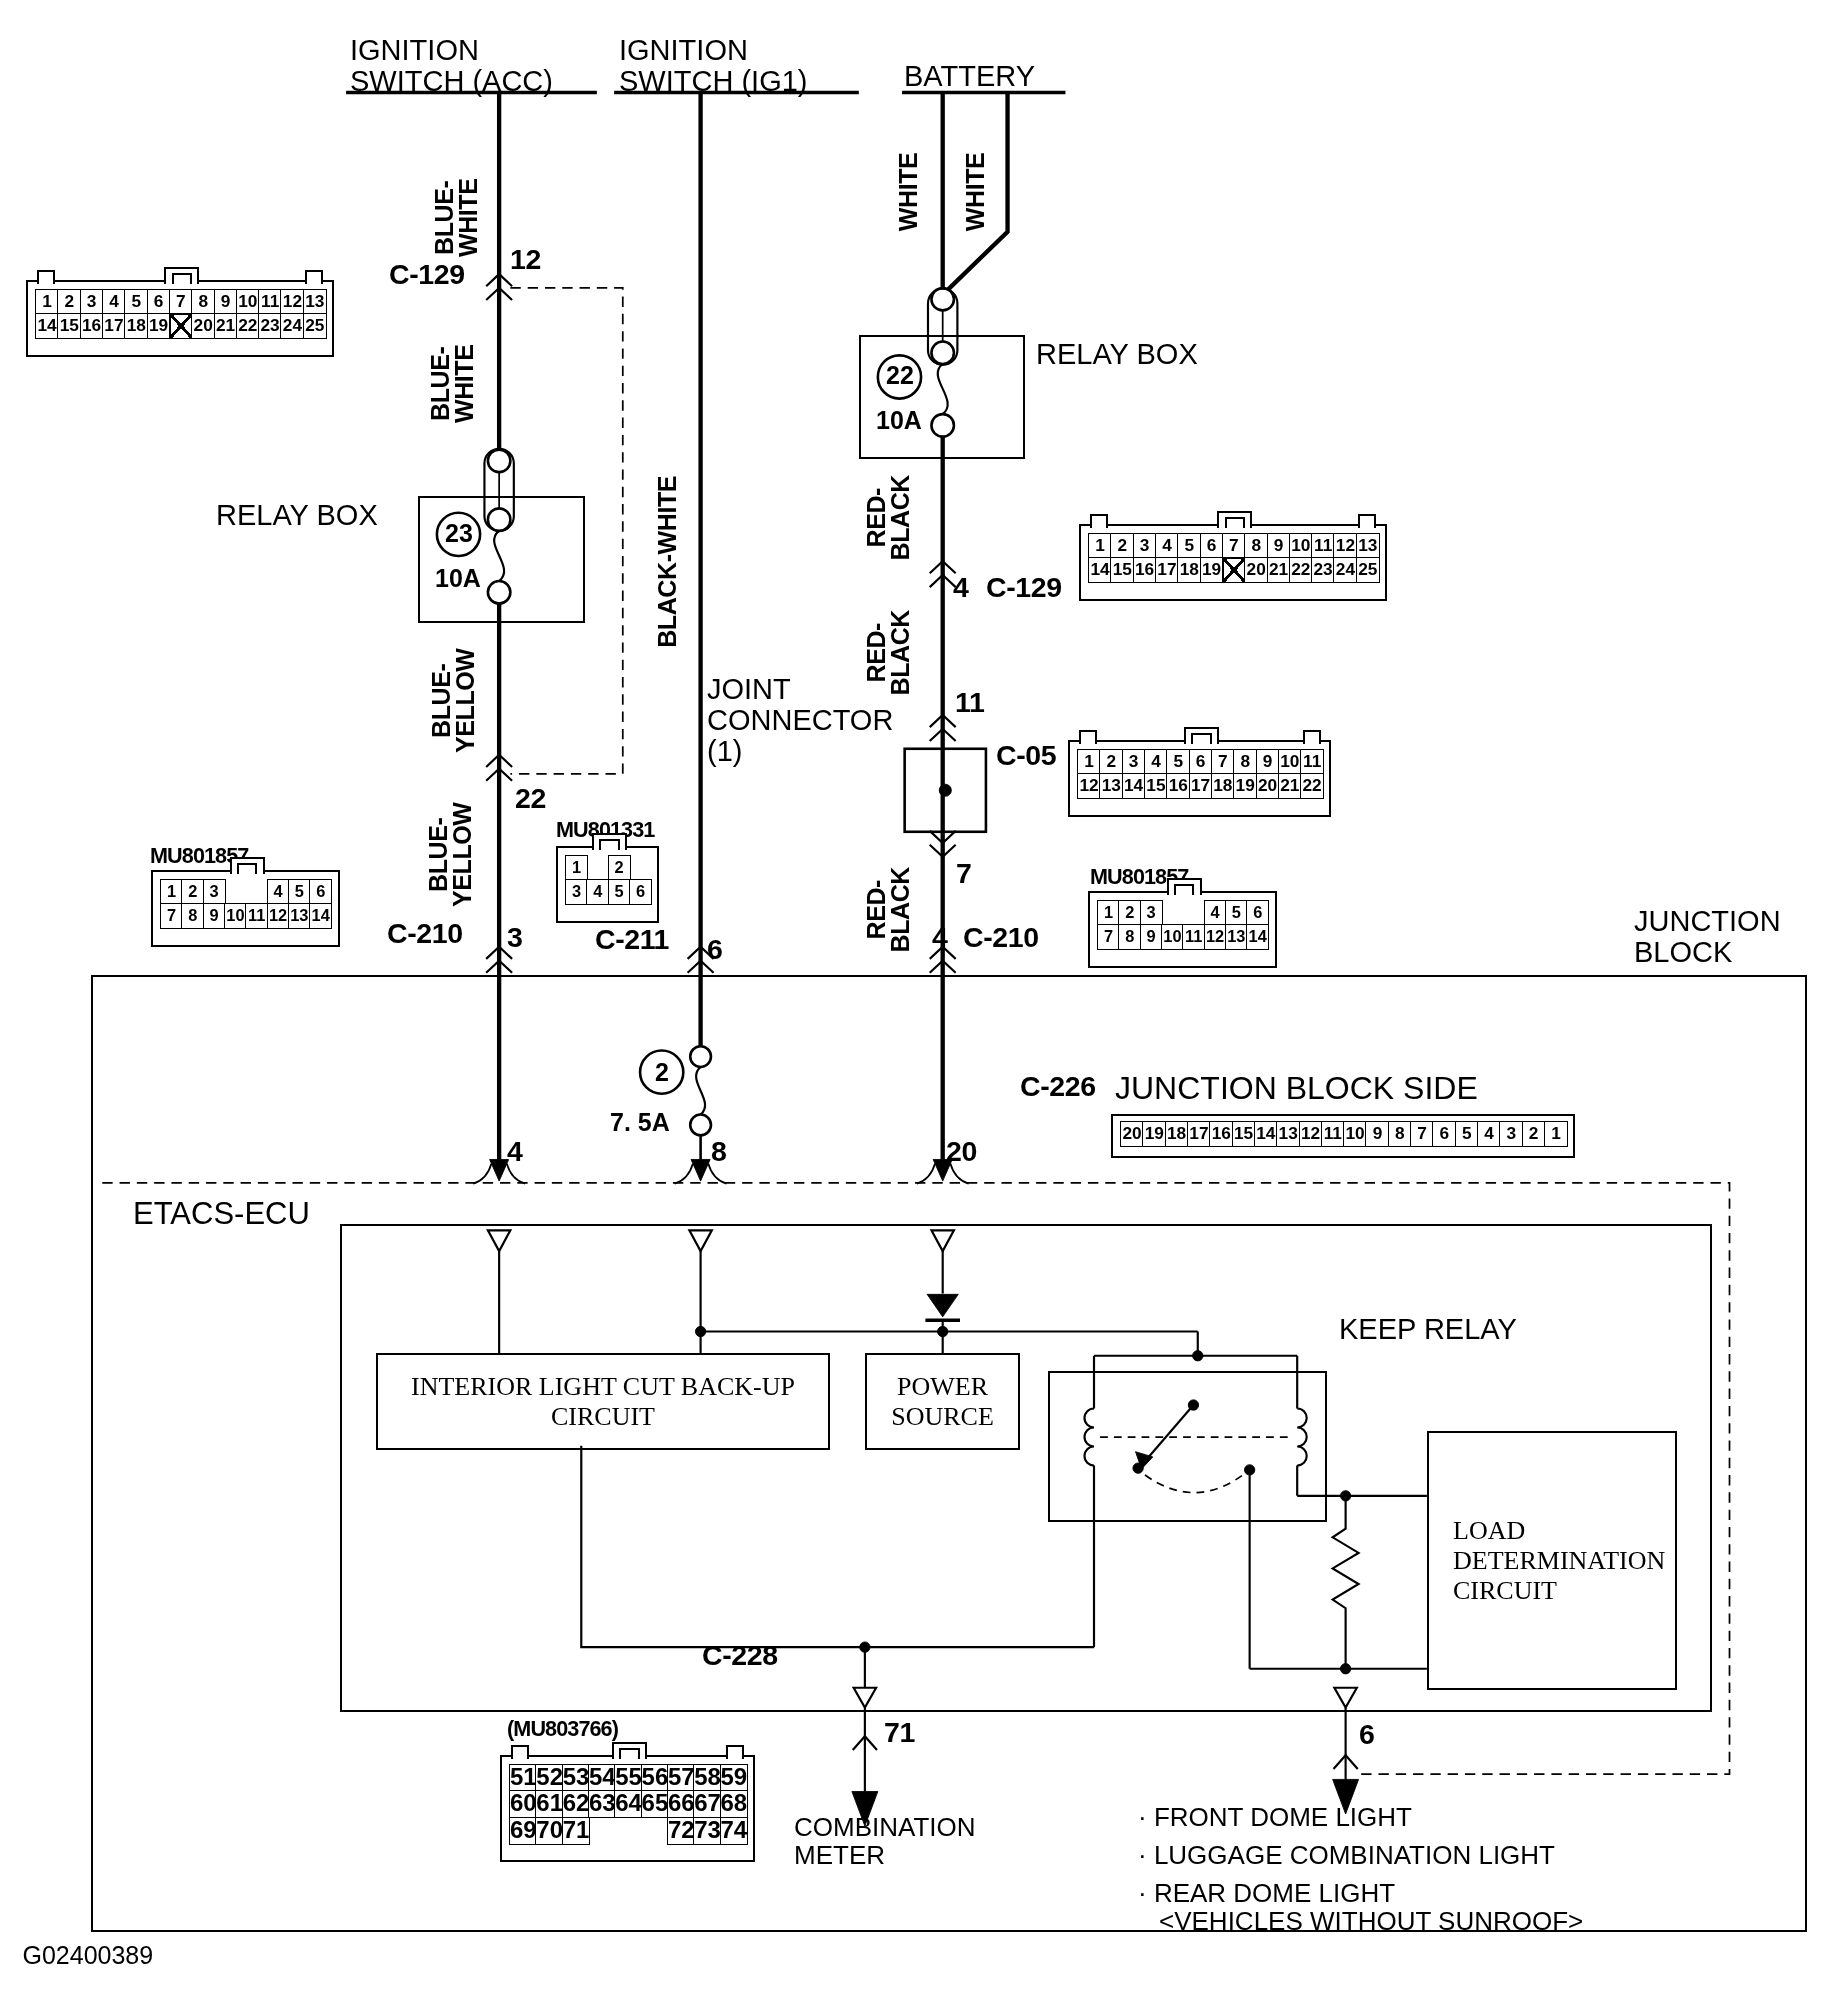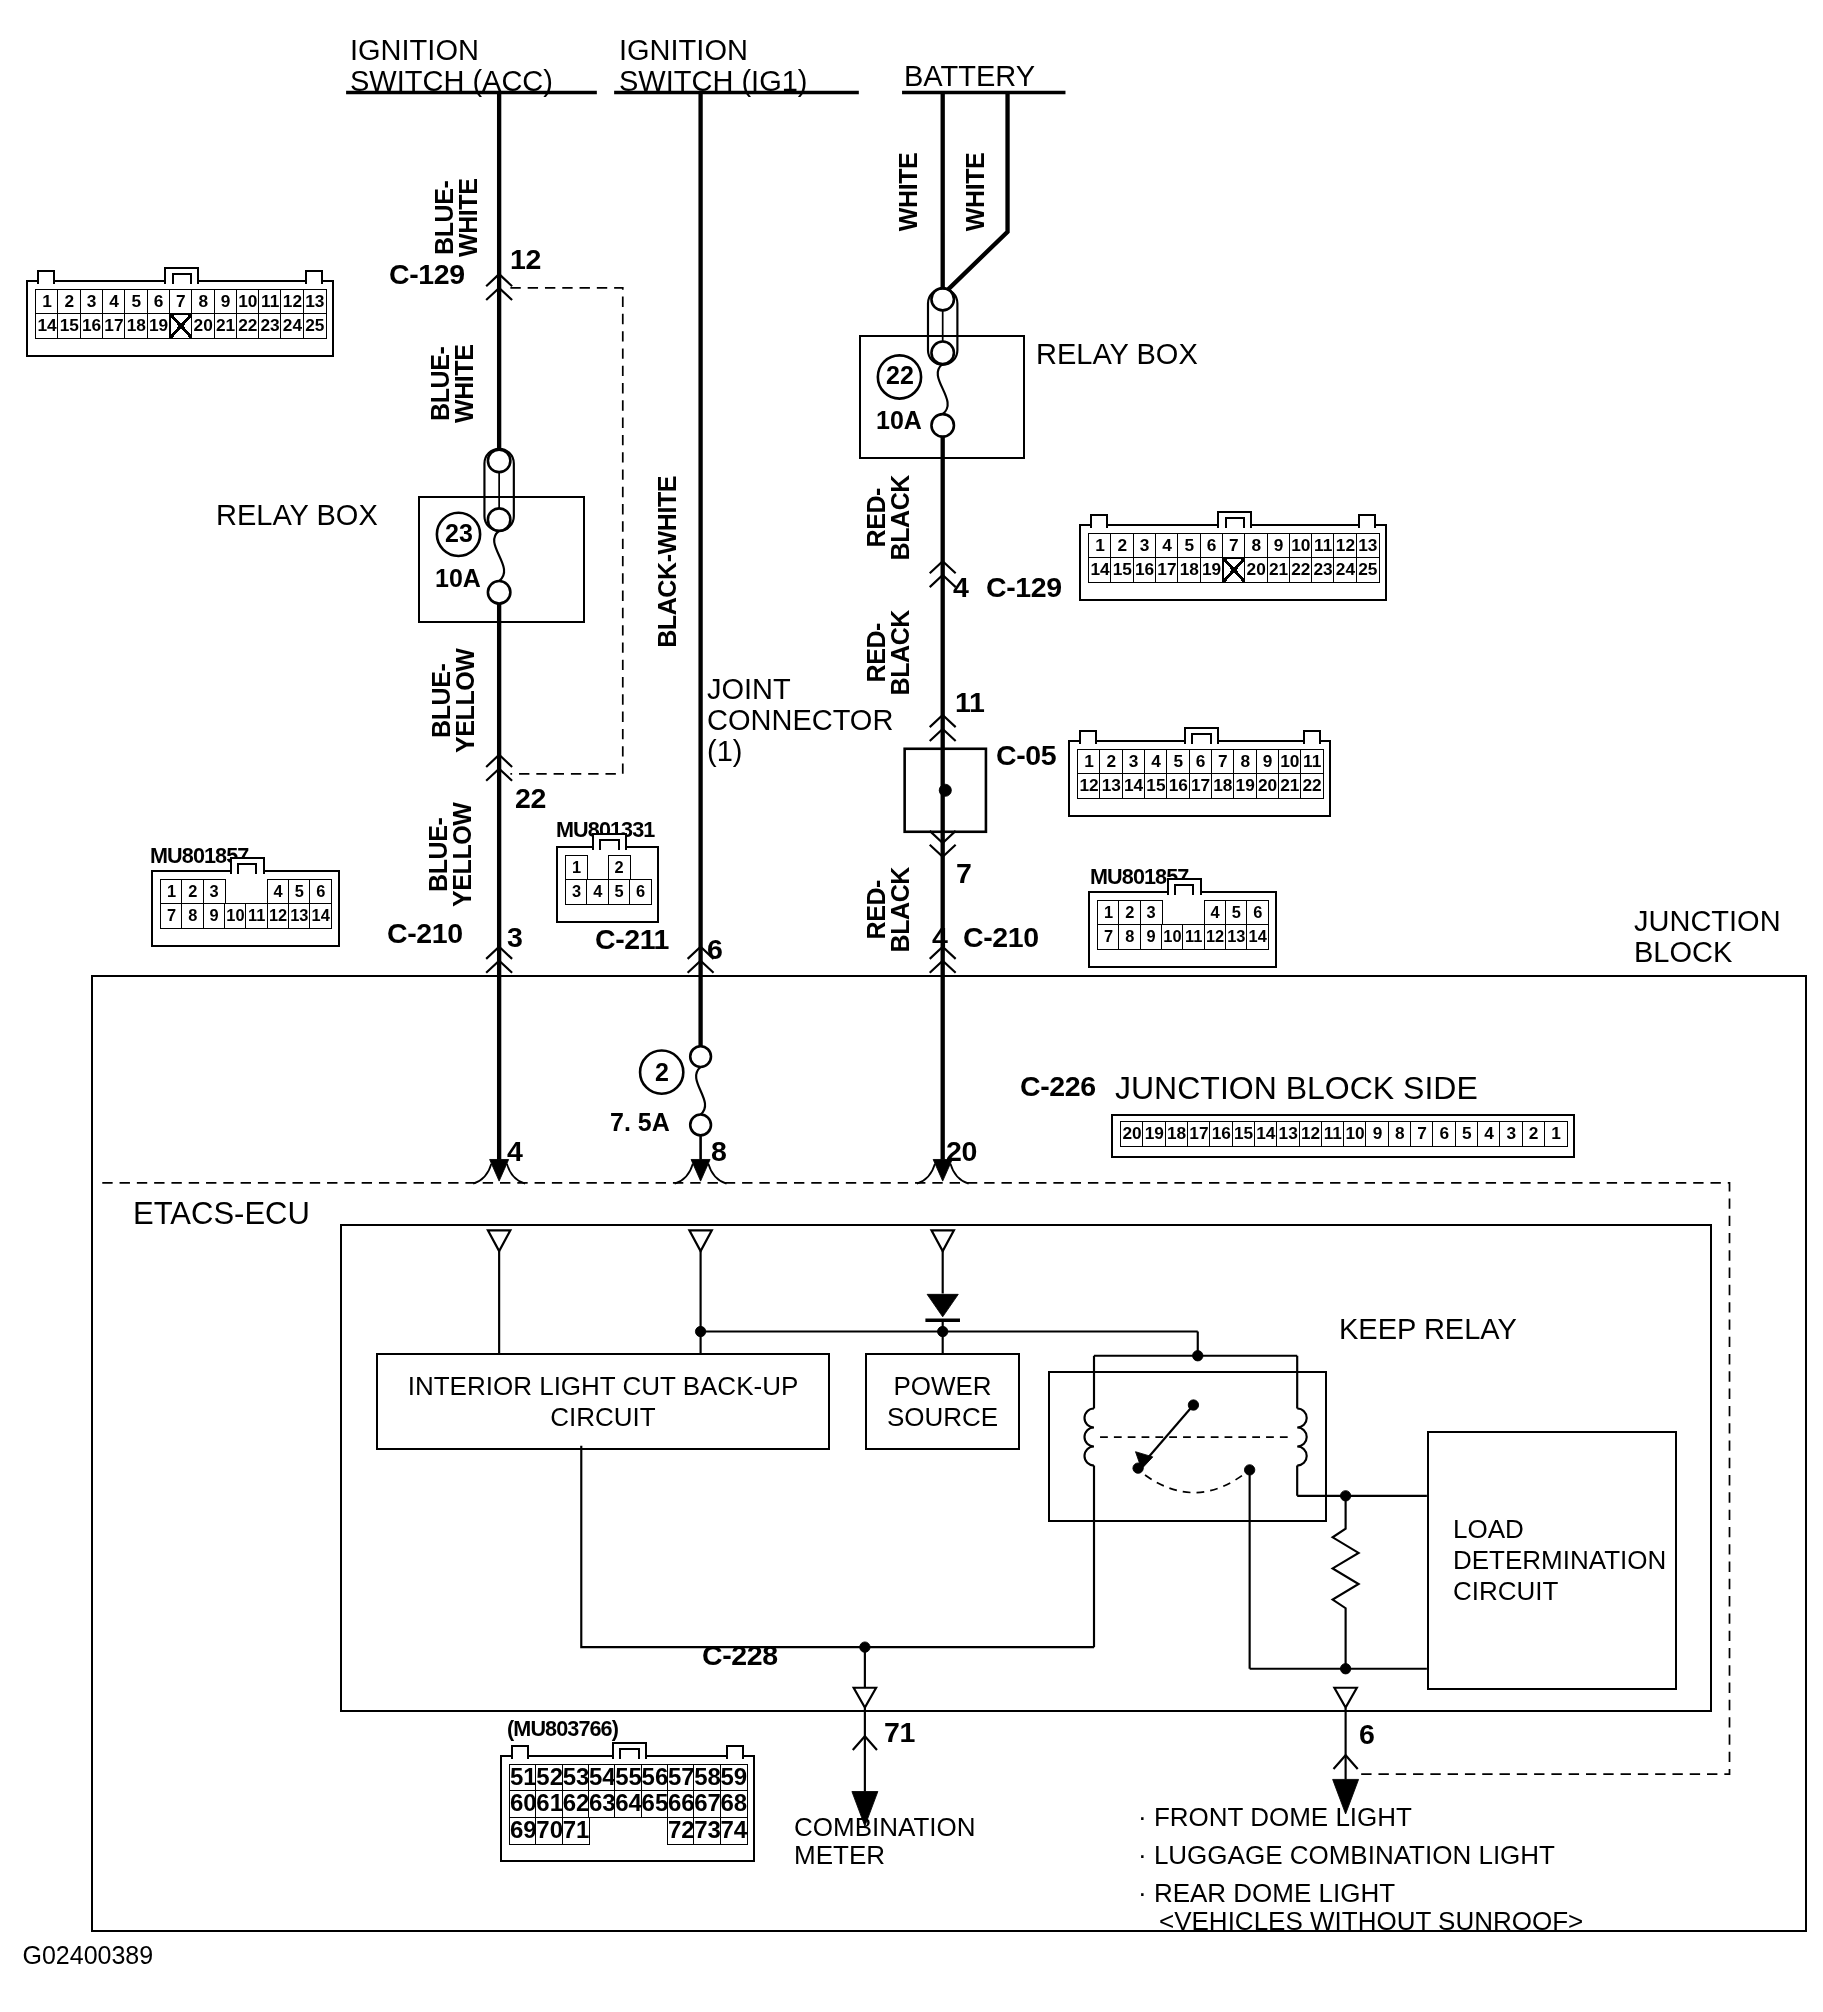--- a/index.html
+++ b/index.html
@@ -7,21 +7,21 @@
        font-family:"Liberation Sans",sans-serif;overflow:hidden;}
   svg.wires{position:absolute;left:0;top:0;z-index:1;}
   .t{position:absolute;z-index:3;white-space:pre-line;line-height:1.07;color:#000;}
   .h{font-size:29px;}
   .lbl{font-size:28.5px;font-weight:bold;letter-spacing:-0.4px;}
   .part{font-size:21.6px;font-weight:bold;letter-spacing:-0.9px;}
   .comp{font-size:26px;}
   .fuse{font-size:25px;font-weight:bold;text-align:center;}
   .vert{position:absolute;z-index:3;transform:rotate(-90deg);font-weight:bold;font-size:25px;
         letter-spacing:-0.4px;text-align:center;line-height:0.95;white-space:pre-line;}
-  .obox{position:absolute;z-index:2;border:2.6px solid #000;background:transparent;}
+  .obox{position:absolute;z-index:2;border:2.6px solid #000;background:transparent;font-family:Liberation Serif, serif;}
   .cbox{display:flex;align-items:center;justify-content:center;text-align:center;}
   .conn{position:absolute;z-index:3;border:2.6px solid #000;background:#fff;padding:8.6px 7px 15.6px 7px;}
   .row{display:flex;margin-top:-1.7px;}
   .row:first-child{margin-top:0;}
   .cell{box-sizing:border-box;border:1.7px solid #000;text-align:center;font-weight:bold;
         margin-right:-1.7px;flex:none;background:#fff;}
   .cell.sp{border-color:transparent;background:transparent;}
   .cell.x{background:
      linear-gradient(to top right, transparent 45%, #000 45%, #000 55%, transparent 55%),
      linear-gradient(to bottom right, transparent 45%, #000 45%, #000 55%, transparent 55%);}

